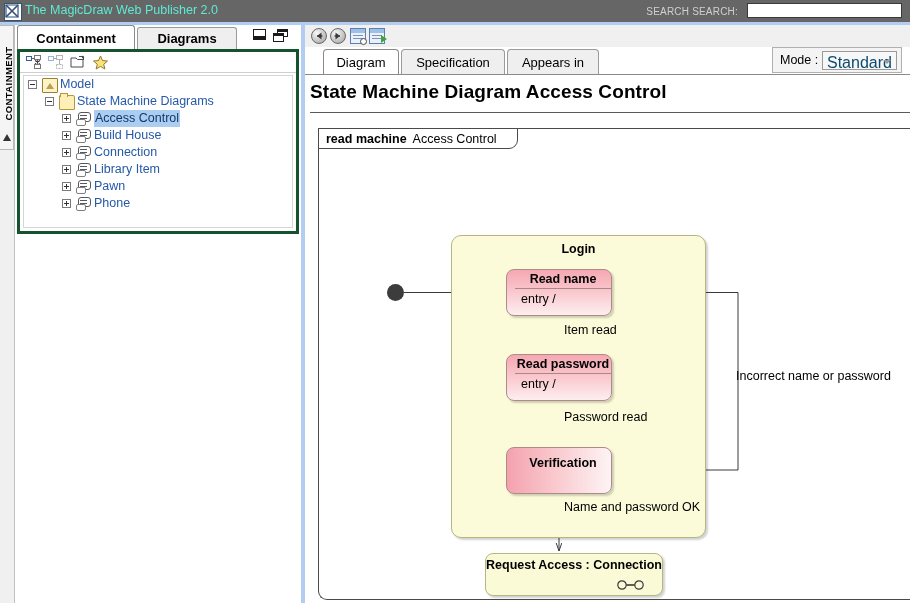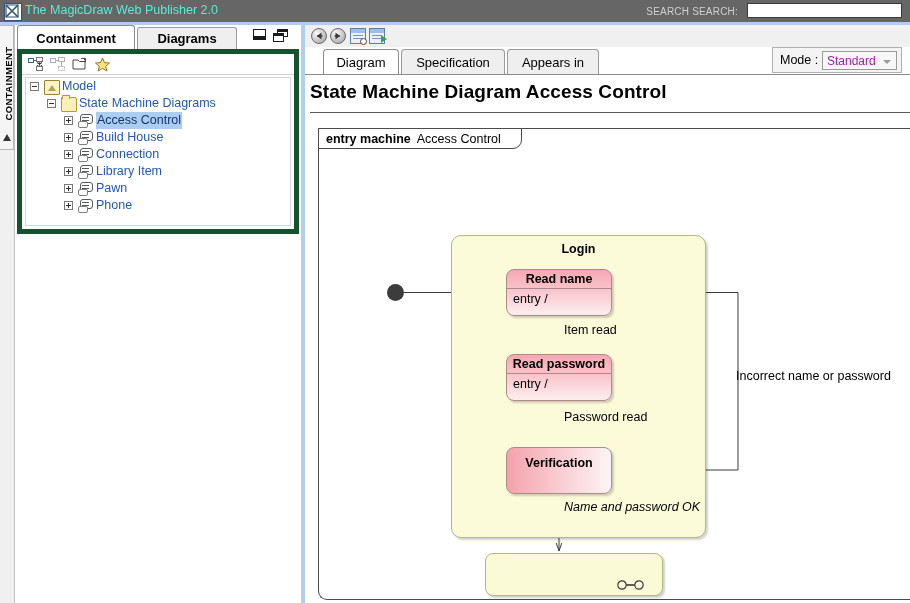--- a/index.html
+++ b/index.html
@@ -103,21 +103,21 @@
     border: 1.5px solid #1a1a1a; box-sizing: border-box; border-top-width: 3px;
   }
   .ic-restore .b2 {
     position: absolute; left: 0; top: 4px; width: 11px; height: 9px;
     border: 1.5px solid #1a1a1a; box-sizing: border-box;
     border-top-width: 3px; background: #fff;
   }
 
   #treebox {
     position: absolute; left: 2px; top: 24px; width: 282px; height: 185px;
-    border: 5px solid #14532d; background: #fff; box-sizing: border-box;
+    border: 3px solid #14532d; background: #fff; box-sizing: border-box;
   }
   #tree-toolbar {
     position: absolute; left: 0; top: 0; width: 100%; height: 21px;
     border-bottom: 1px solid #cfcfcf; background: #fff; box-sizing: border-box;
   }
   .tbtn { position: absolute; top: 3px; width: 16px; height: 15px; }
 
   #treelist {
     position: absolute; left: 3px; top: 23px; right: 3px; bottom: 3px;
     border: 1px solid #d6d6d6; background: #fff; overflow: hidden;
@@ -235,21 +235,21 @@
     border: 1px solid #b0b0b0; background: #f4f4f4; box-sizing: border-box;
   }
   #mode-label {
     position: absolute; left: 7px; top: 5px; font-size: 12.5px; color: #000;
   }
   #mode-select {
     position: absolute; left: 49px; top: 3px; width: 75px; height: 19px;
     border: 1px solid #9a9a9a; background: #f7f7f7; box-sizing: border-box;
   }
   #mode-value {
-    position: absolute; left: 4px; top: 2px; font-size: 12px; color: #a21caf;
+    position: absolute; left: 4px; top: 2px; font-size: 16px; color: #0c4a6e;
   }
   #mode-arrow {
     position: absolute; right: 5px; top: 8px;
     width: 0; height: 0;
     border-left: 4px solid transparent; border-right: 4px solid transparent;
     border-top: 4px solid #9a9a9a;
   }
 
   #tabline {
     position: absolute; left: 0; top: 49px; width: 605px; height: 1px;
@@ -300,20 +300,21 @@
   #composite-login-title {
     position: absolute; left: 0; right: 0; top: 6px;
     text-align: center; font-size: 12.5px; font-weight: bold;
   }
 
   .state {
     border: 1px solid #b08a8a;
     border-radius: 8px;
     box-shadow: 2px 2px 2px rgba(0,0,0,.18);
     overflow: hidden;
+    padding-left: 8px;
   }
   .state .sname {
     text-align: center; font-size: 12.5px; font-weight: bold;
     line-height: 18px; height: 18px;
   }
   .state .sdiv { height: 1px; background: #a88; }
   .state .sbody {
     font-size: 12.5px; padding: 3px 0 0 6px;
   }
 
@@ -349,21 +350,21 @@
   #initial-node {
     left: 68px; top: 155px; width: 17px; height: 17px;
     background: #3c3c3c; border-radius: 50%;
   }
 
   .edge-label {
     position: absolute; font-size: 12.5px; white-space: nowrap;
   }
   #lbl-nameread      { left: 245px; top: 194px; }
   #lbl-passwordread  { left: 245px; top: 281px; }
-  #lbl-nameokpwd     { left: 245px; top: 371px; font-style: italic; }
+  #lbl-nameokpwd     { left: 245px; top: 371px; }
   #lbl-incorrect     { left: 417px; top: 240px; }
 
   svg.lines { position: absolute; left: 0; top: 0; width: 592px; height: 472px; }
 </style>
 </head>
 <body>
 
 <div id="titlebar">
   <div class="app-icon">
     <svg width="14" height="14" viewBox="0 0 14 14" aria-hidden="true">
@@ -550,21 +551,21 @@
     </div>
   </div>
 
   <div id="tabline"></div>
 
   <div id="page-title">State Machine Diagram Access Control</div>
   <div id="title-rule"></div>
 
   <div id="frame">
     <div id="frame-tag">
-      <span class="kw">entry machine</span>
+      <span class="kw">read machine</span>
       <span>Access Control</span>
     </div>
 
     <div id="canvas">
 
       <svg class="lines" viewBox="0 0 592 472">
         <defs>
           <marker id="ah" markerWidth="10" markerHeight="10" refX="9" refY="3.2" orient="auto" markerUnits="userSpaceOnUse">
             <path d="M1,0.4 L9,3.2 L1,6.0" fill="none" stroke="#3a3a3a" stroke-width="1"></path>
           </marker>
@@ -597,20 +598,21 @@
         <div class="sname">Read password</div>
         <div class="sdiv"></div>
         <div class="sbody">entry /</div>
       </div>
 
       <div class="node state" id="state-verification">
         <div class="sname">Verification</div>
       </div>
 
       <div class="node" id="state-request">
+        <div class="rname">Request Access : Connection</div>
         <div class="rake">
           <svg width="30" height="10" viewBox="0 0 30 10" aria-hidden="true">
             <circle cx="6" cy="5" r="4.2" fill="none" stroke="#3a3a3a" stroke-width="1.2"></circle>
             <circle cx="23" cy="5" r="4.2" fill="none" stroke="#3a3a3a" stroke-width="1.2"></circle>
             <path d="M10.2 5 H18.8" stroke="#3a3a3a" stroke-width="1.6"></path>
           </svg>
         </div>
       </div>
 
       <div class="edge-label" id="lbl-nameread">Item read</div>

